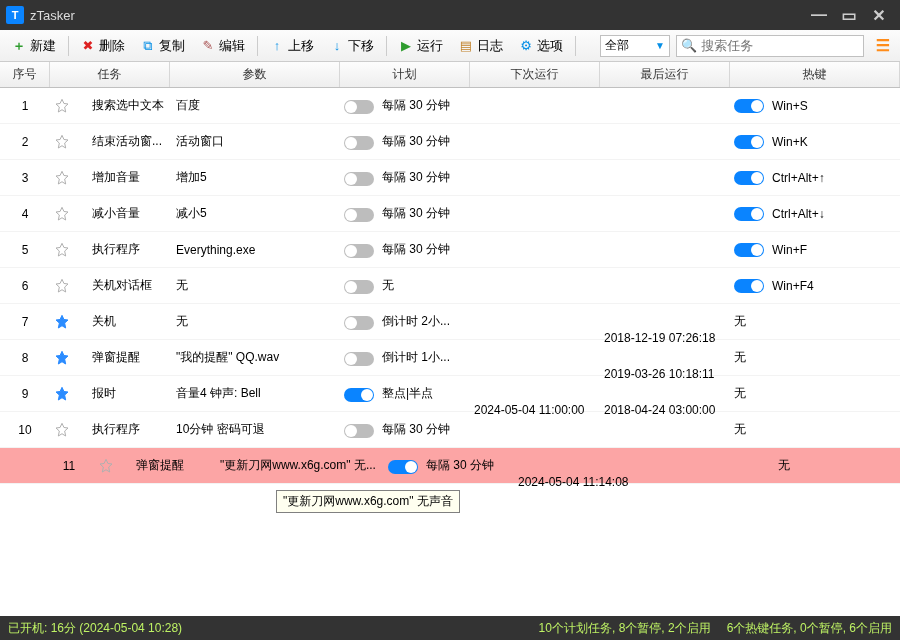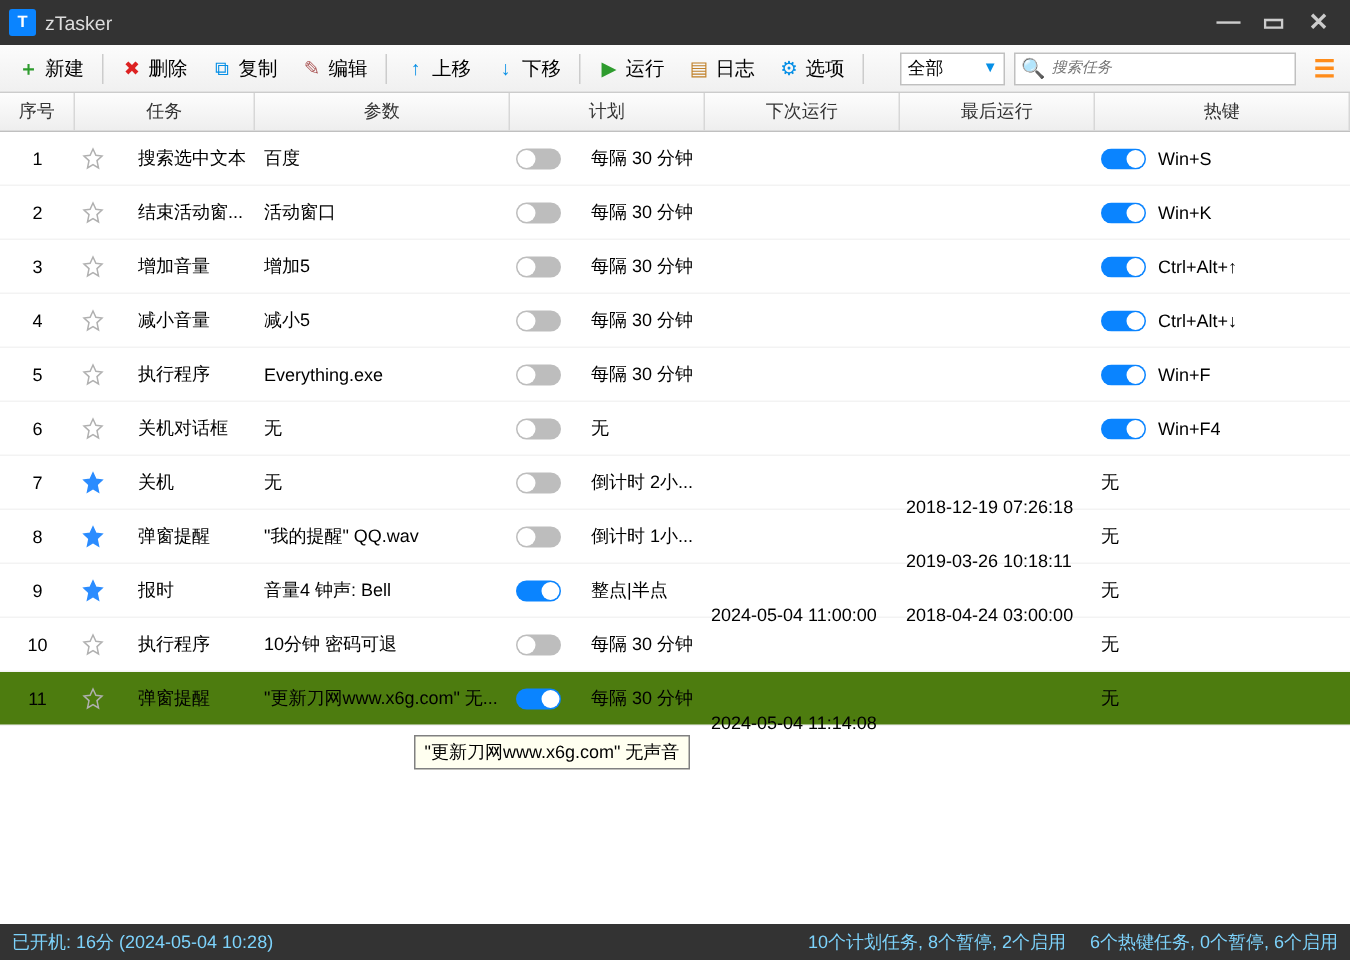--- a/index.html
+++ b/index.html
@@ -10,57 +10,57 @@
 .titlebar .title { flex: 1; font-size: 13px; }
 .titlebar .winbtn { width: 30px; height: 26px; display: flex; align-items: center; justify-content: center; color: #ccc; font-weight: bold; }
 
 .toolbar { height: 32px; background: linear-gradient(#fcfcfc,#f0f0f0); border-bottom: 1px solid #ccc; display: flex; align-items: center; padding: 0 4px; font-size: 13px; }
 .tbtn { display: flex; align-items: center; padding: 2px 8px; gap: 4px; cursor: pointer; border-radius: 2px; }
 .tsep { width: 1px; height: 20px; background: #ccc; margin: 0 4px; }
 .ticon { width: 14px; height: 14px; display: inline-flex; align-items: center; justify-content: center; }
 .filter-select { margin-left: 20px; border: 1px solid #c0c0c0; height: 22px; font-size: 12px; padding: 0 4px; display: flex; align-items: center; width: 70px; background: #fff; }
 .filter-select .arrow { margin-left: auto; color: #068fe6; font-size: 10px; }
 .searchbox { flex: 1; margin-left: 6px; border: 1px solid #c0c0c0; height: 22px; display: flex; align-items: center; background: #fff; padding: 0 4px; }
-.searchbox input { border: none; outline: none; width: 100%; font-size: 10px; font-style: italic; }
+.searchbox input { border: none; outline: none; width: 100%; font-size: 13px; }
 .searchbox .sicon { color: #888; margin-right: 4px; }
 .hamburger { margin-left: 6px; width: 26px; height: 22px; display:flex; align-items:center; justify-content:center; border:1px solid transparent; }
 .hamburger span { color:#ff8c1a; font-size:16px; font-weight:bold; }
 
 .header-row { display: flex; height: 26px; background: linear-gradient(#fdfdfd,#eee); border-bottom: 1px solid #c0c0c0; font-size: 12px; }
 .hcell { border-right: 1px solid #d7d7d7; display: flex; align-items: center; justify-content: center; color: #333; }
 .c-num { width: 50px; }
 .c-task { width: 120px; }
 .c-param { width: 170px; }
 .c-plan { width: 130px; }
 .c-next { width: 130px; }
 .c-last { width: 130px; }
 .c-hotkey { flex: 1; }
 
 .rows { flex: 1; overflow-y: auto; background: #fff; }
 .row { display: flex; align-items: center; height: 36px; font-size: 12px; border-bottom: 1px solid #f3f3f3; }
-.row.selected { background: #4d7c0f; }
+.row.selected { background: #fca5a5; padding-left: 44px; }
 .row .cell { display: flex; align-items: center; overflow: hidden; white-space: nowrap; text-overflow: ellipsis; }
 .cell.c-num { justify-content: center; }
 .cell.c-task { padding-left: 4px; gap: 22px; }
 .cell.c-param { padding-left: 6px; }
-.cell.c-plan { padding-left: 4px; gap: 20px; }
+.cell.c-plan { padding-left: 4px; gap: 8px; align-items: flex-end; }
 .cell.c-hotkey { padding-left: 4px; gap: 8px; }
 .cell.c-next, .cell.c-last { justify-content: flex-start; padding-left: 4px; margin-top: 33px; }
 
 .star { width: 16px; height: 16px; display: inline-flex; align-items:center; justify-content:center; }
 .star svg { width: 16px; height: 16px; }
 
 .toggle { width: 30px; height: 14px; border-radius: 7px; background: #bdbdbd; position: relative; }
 .toggle::after { content: ""; position: absolute; width: 12px; height: 12px; background: #fff; border-radius: 50%; top: 1px; left: 1px; }
 .toggle.on { background: #0a84ff; }
 .toggle.on::after { left: auto; right: 1px; }
 
 .tooltip { position:absolute; left:276px; top:490px; background:#fffff0; border:1px solid #808080; padding:2px 6px; font-size:12px; }
 
-.statusbar { height: 24px; background: #333; color: #7dd3fc; display: flex; align-items: center; padding: 0 8px; font-size: 12px; }
+.statusbar { height: 24px; background: #333; color: #bef264; display: flex; align-items: center; padding: 0 8px; font-size: 12px; }
 .statusbar .sp { flex: 1; }
 </style>
 </head>
 <body>
 
 <div class="titlebar">
   <div class="logo">T</div>
   <div class="title">zTasker</div>
   <div class="winbtn">—</div>
   <div class="winbtn">▭</div>

